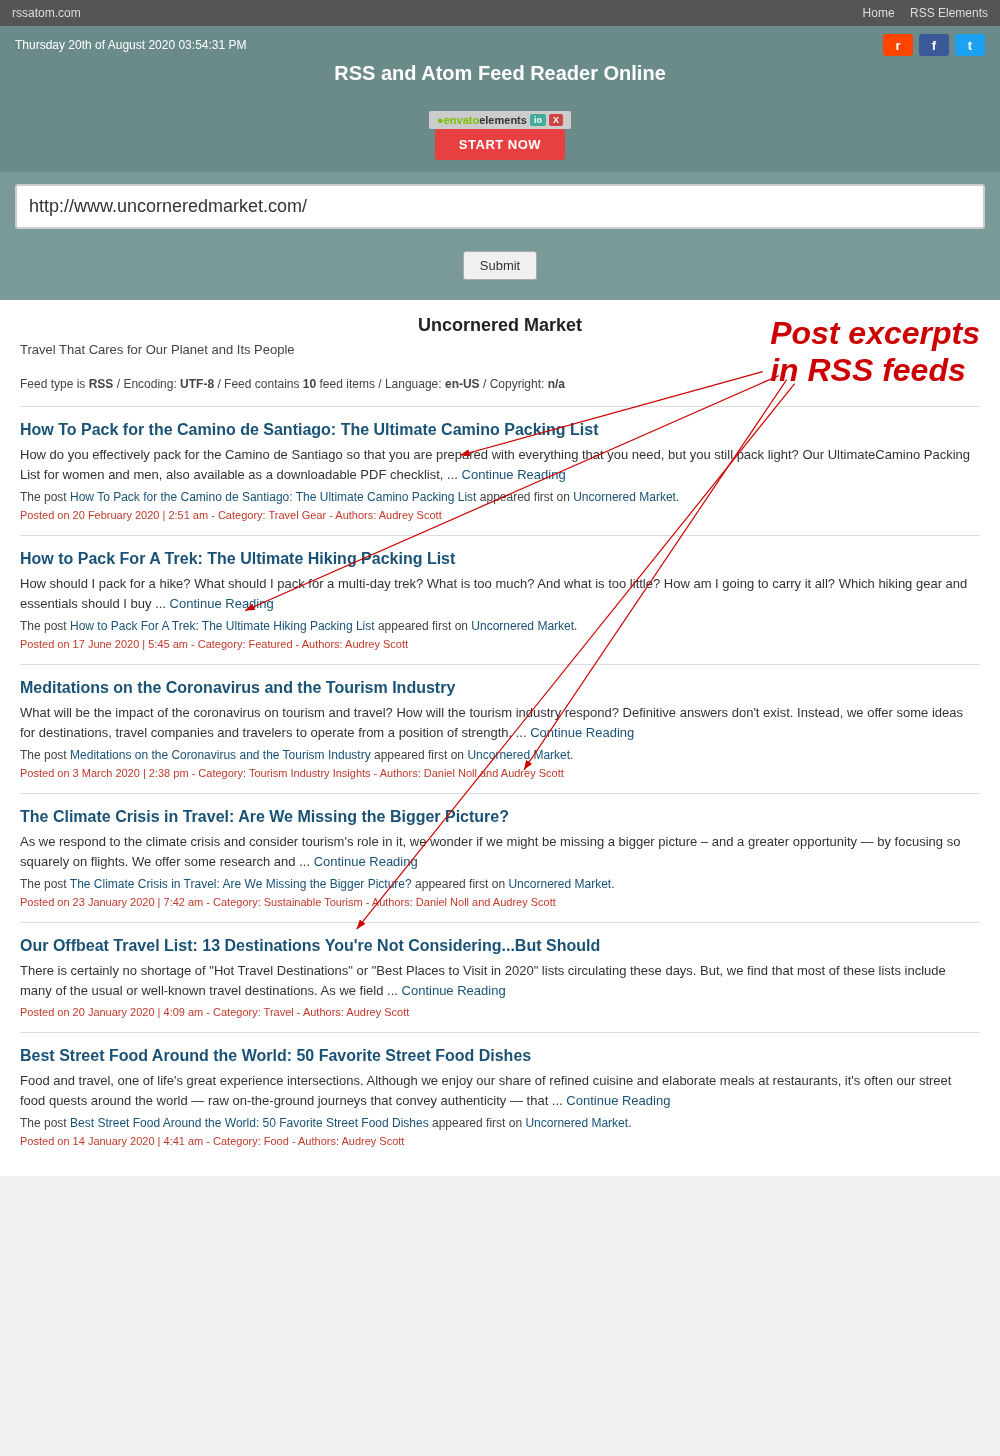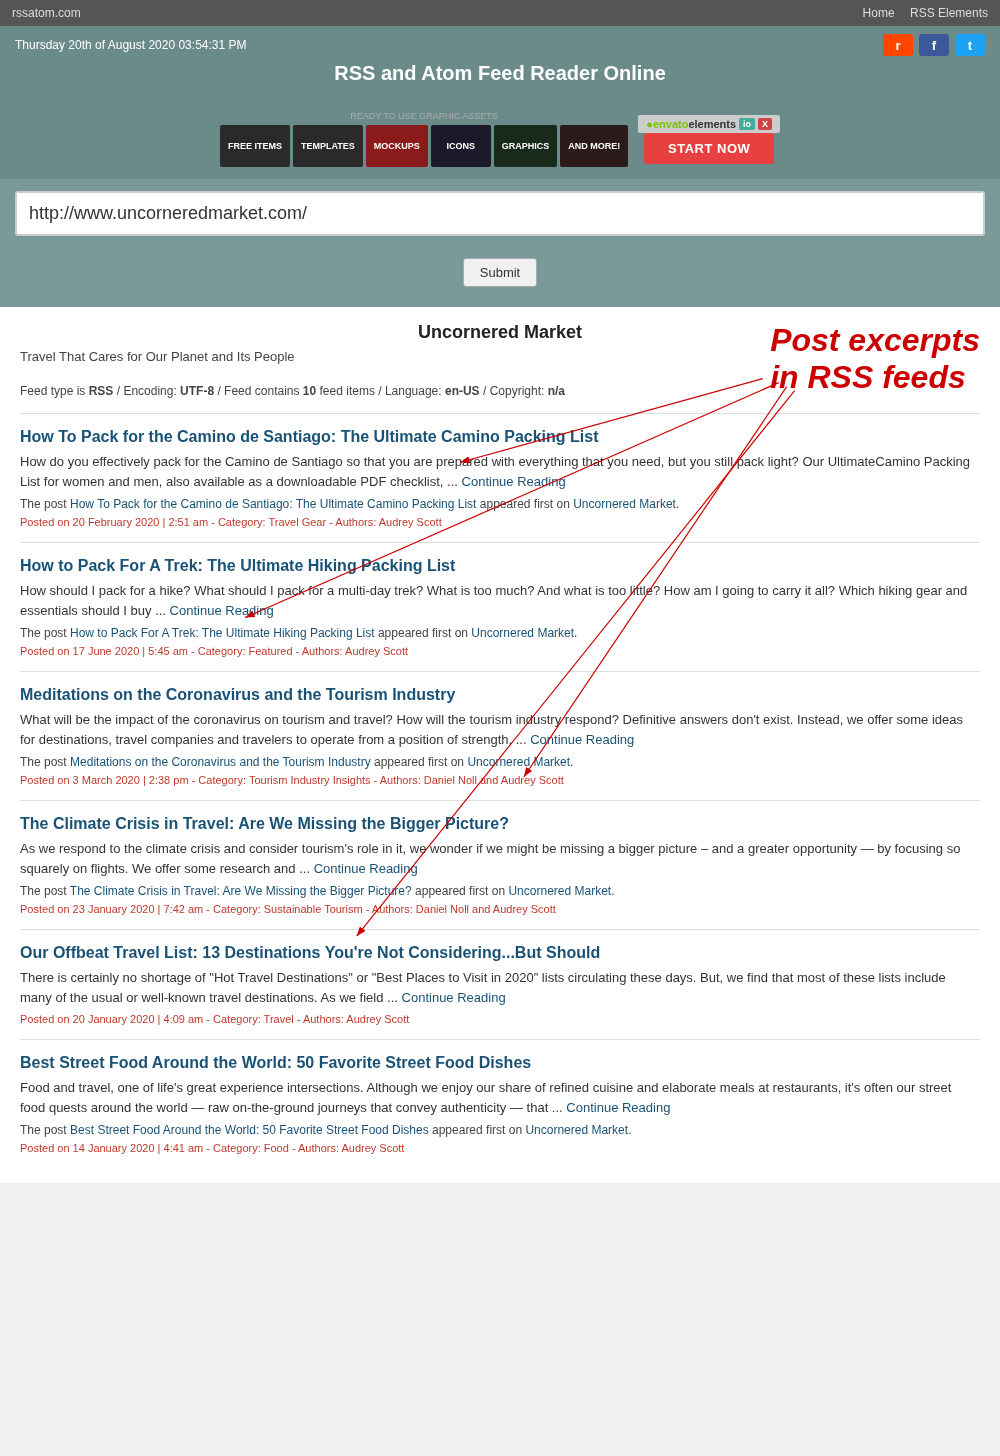--- a/index.html
+++ b/index.html
@@ -258,31 +258,20 @@
     <div class="social-icons">
       <button class="social-btn social-reddit">r</button>
       <button class="social-btn social-facebook">f</button>
       <button class="social-btn social-twitter">t</button>
     </div>
   </div>
   <div class="site-title">RSS and Atom Feed Reader Online</div>
 </div>
 
 <div class="banner-area">
-  <div class="banner-container">
-    <div class="banner-label">READY TO USE GRAPHIC ASSETS</div>
-    <div class="banner-items">
-      <div class="banner-item free-items">FREE ITEMS</div>
-      <div class="banner-item templates">TEMPLATES</div>
-      <div class="banner-item mockups">MOCKUPS</div>
-      <div class="banner-item icons">ICONS</div>
-      <div class="banner-item graphics">GRAPHICS</div>
-      <div class="banner-item and-more">AND MORE!</div>
-    </div>
-  </div>
   <div class="banner-right">
     <div class="envato-logo">
       <span style="color:#7ac000; font-weight:bold;">●envato<span style="color:#333">elements</span></span>
       <span style="background:#4a9; color:white; padding:1px 4px; font-size:9px; border-radius:2px;">io</span>
       <span style="background:#c44; color:white; padding:1px 4px; font-size:9px; border-radius:2px;">X</span>
     </div>
     <button class="start-now-btn">START NOW</button>
   </div>
 </div>
 

